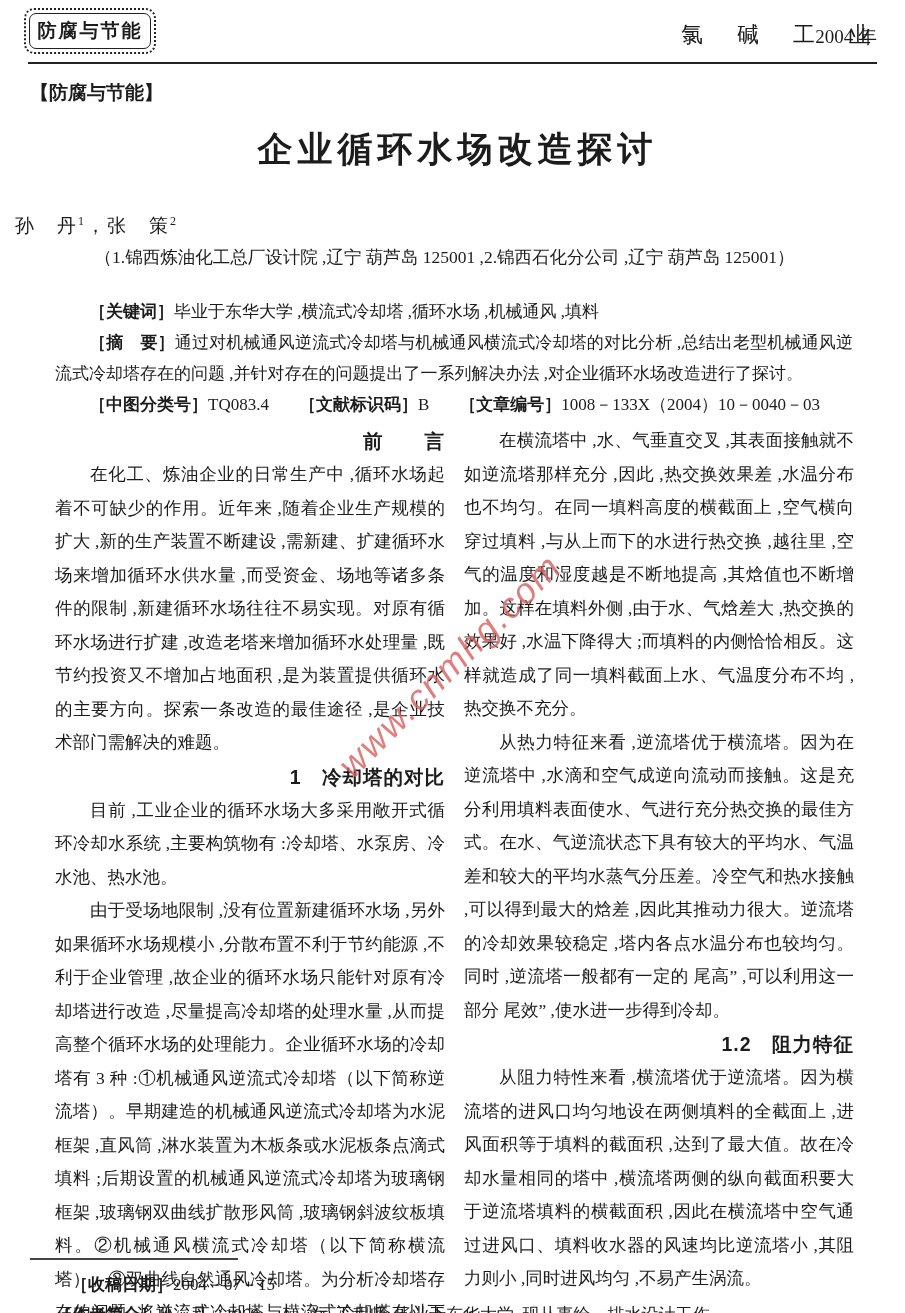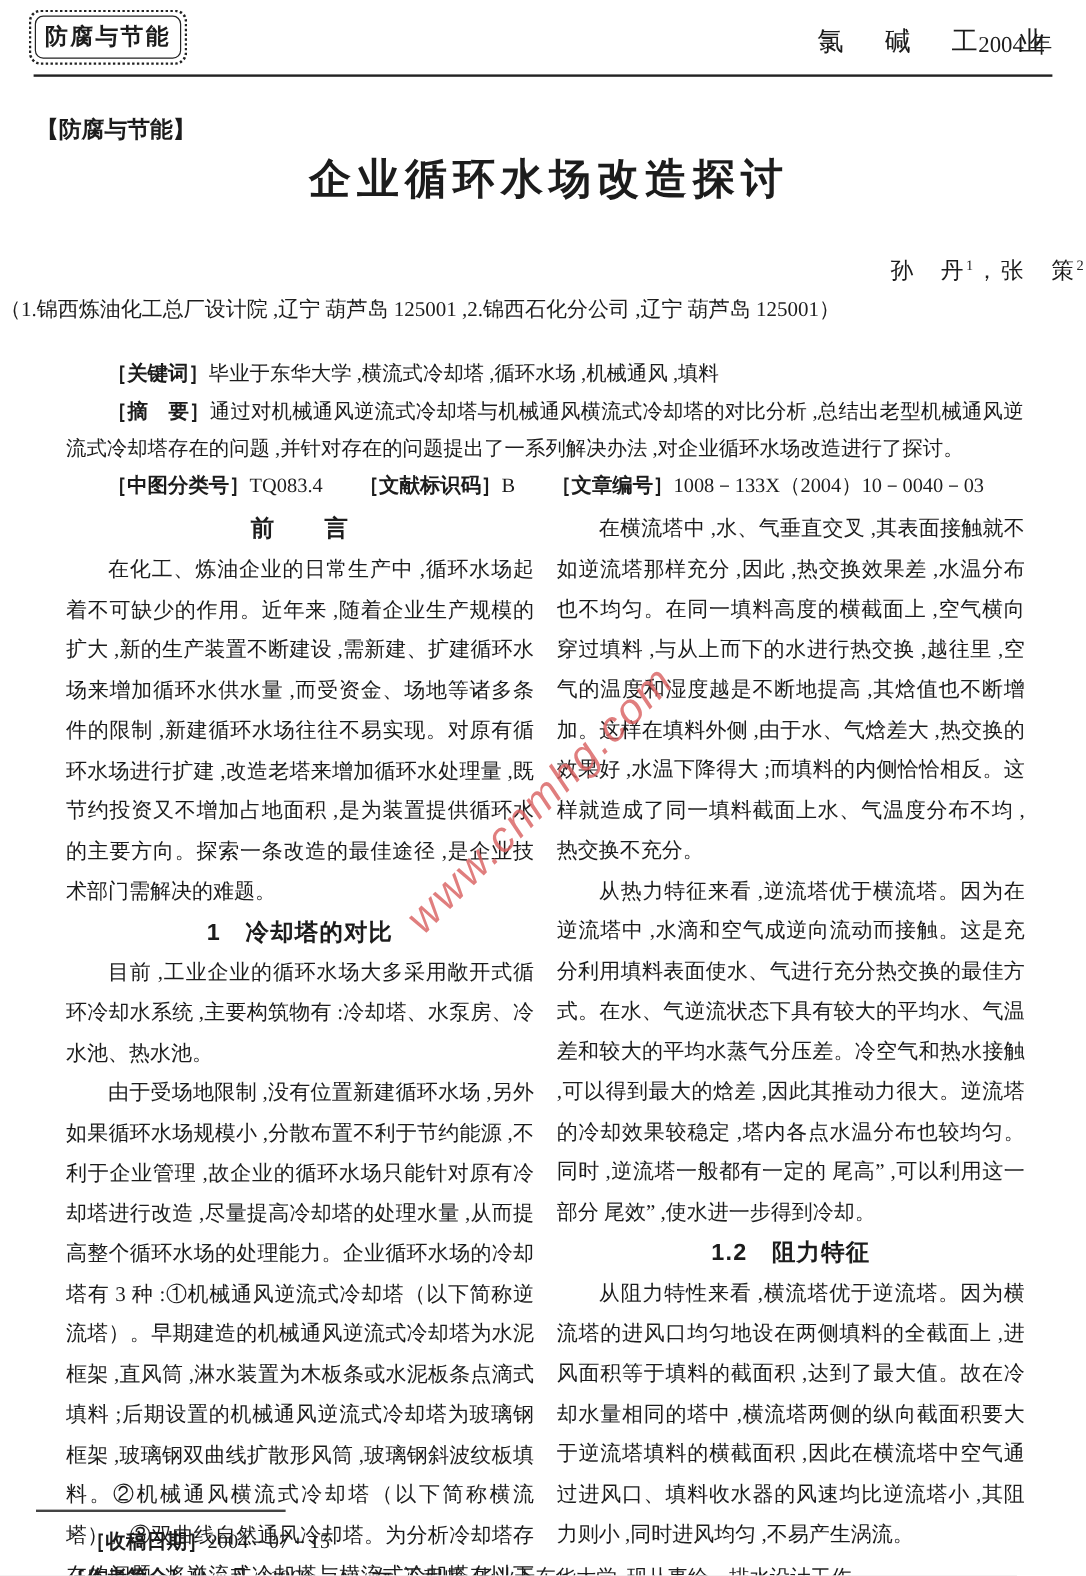--- a/index.html
+++ b/index.html
@@ -54,45 +54,45 @@
     left: 28px; right: 28px; top: 62px;
     height: 2px;
     background: #222;
   }
   .section-tag {
     position: absolute;
     left: 30px; top: 80px;
     font-family: Liberation Mono, monospace;
     font-weight: bold;
     font-size: 19px;
-    margin-top: 15px;
   }
 
   
   .article-title {
     position: absolute;
     left: 0; right: 0; top: 126px;
     text-align: center;
     font-weight: bold;
     font-size: 35px;
     letter-spacing: 5px;
     margin-left: 10px;
   }
   .authors {
     position: absolute;
     left: 0; right: 0; top: 213px;
-    text-align: right;
+    text-align: left;
     font-size: 19px;
     letter-spacing: 2px;
+    padding-left: 15px;
   }
   .authors sup { font-size: 12px; }
   .affiliation {
     position: absolute;
     left: 0; right: 16px; top: 245px;
-    text-align: left;
+    text-align: center;
     font-size: 17.5px;
   }
 
   
   .meta {
     position: absolute;
     left: 55px; right: 52px; top: 296px;
     font-size: 17px;
     line-height: 31px;
     text-align: justify;
@@ -114,21 +114,21 @@
     text-align: justify;
   }
   .col-left  { left: 55px; }
   .col-right { left: 464px; }
   .column p { text-indent: 2em; }
   .col-heading {
     font-family: "Liberation Sans", sans-serif;
     font-weight: bold;
     font-size: 19.5px;
     line-height: 34px;
-    text-align: center;
+    text-align: right;
     letter-spacing: 1px;
   }
 
   
   .foot-rule {
     position: absolute;
     left: 30px; top: 1258px;
     width: 208px; height: 2px;
     background: #444;
   }

